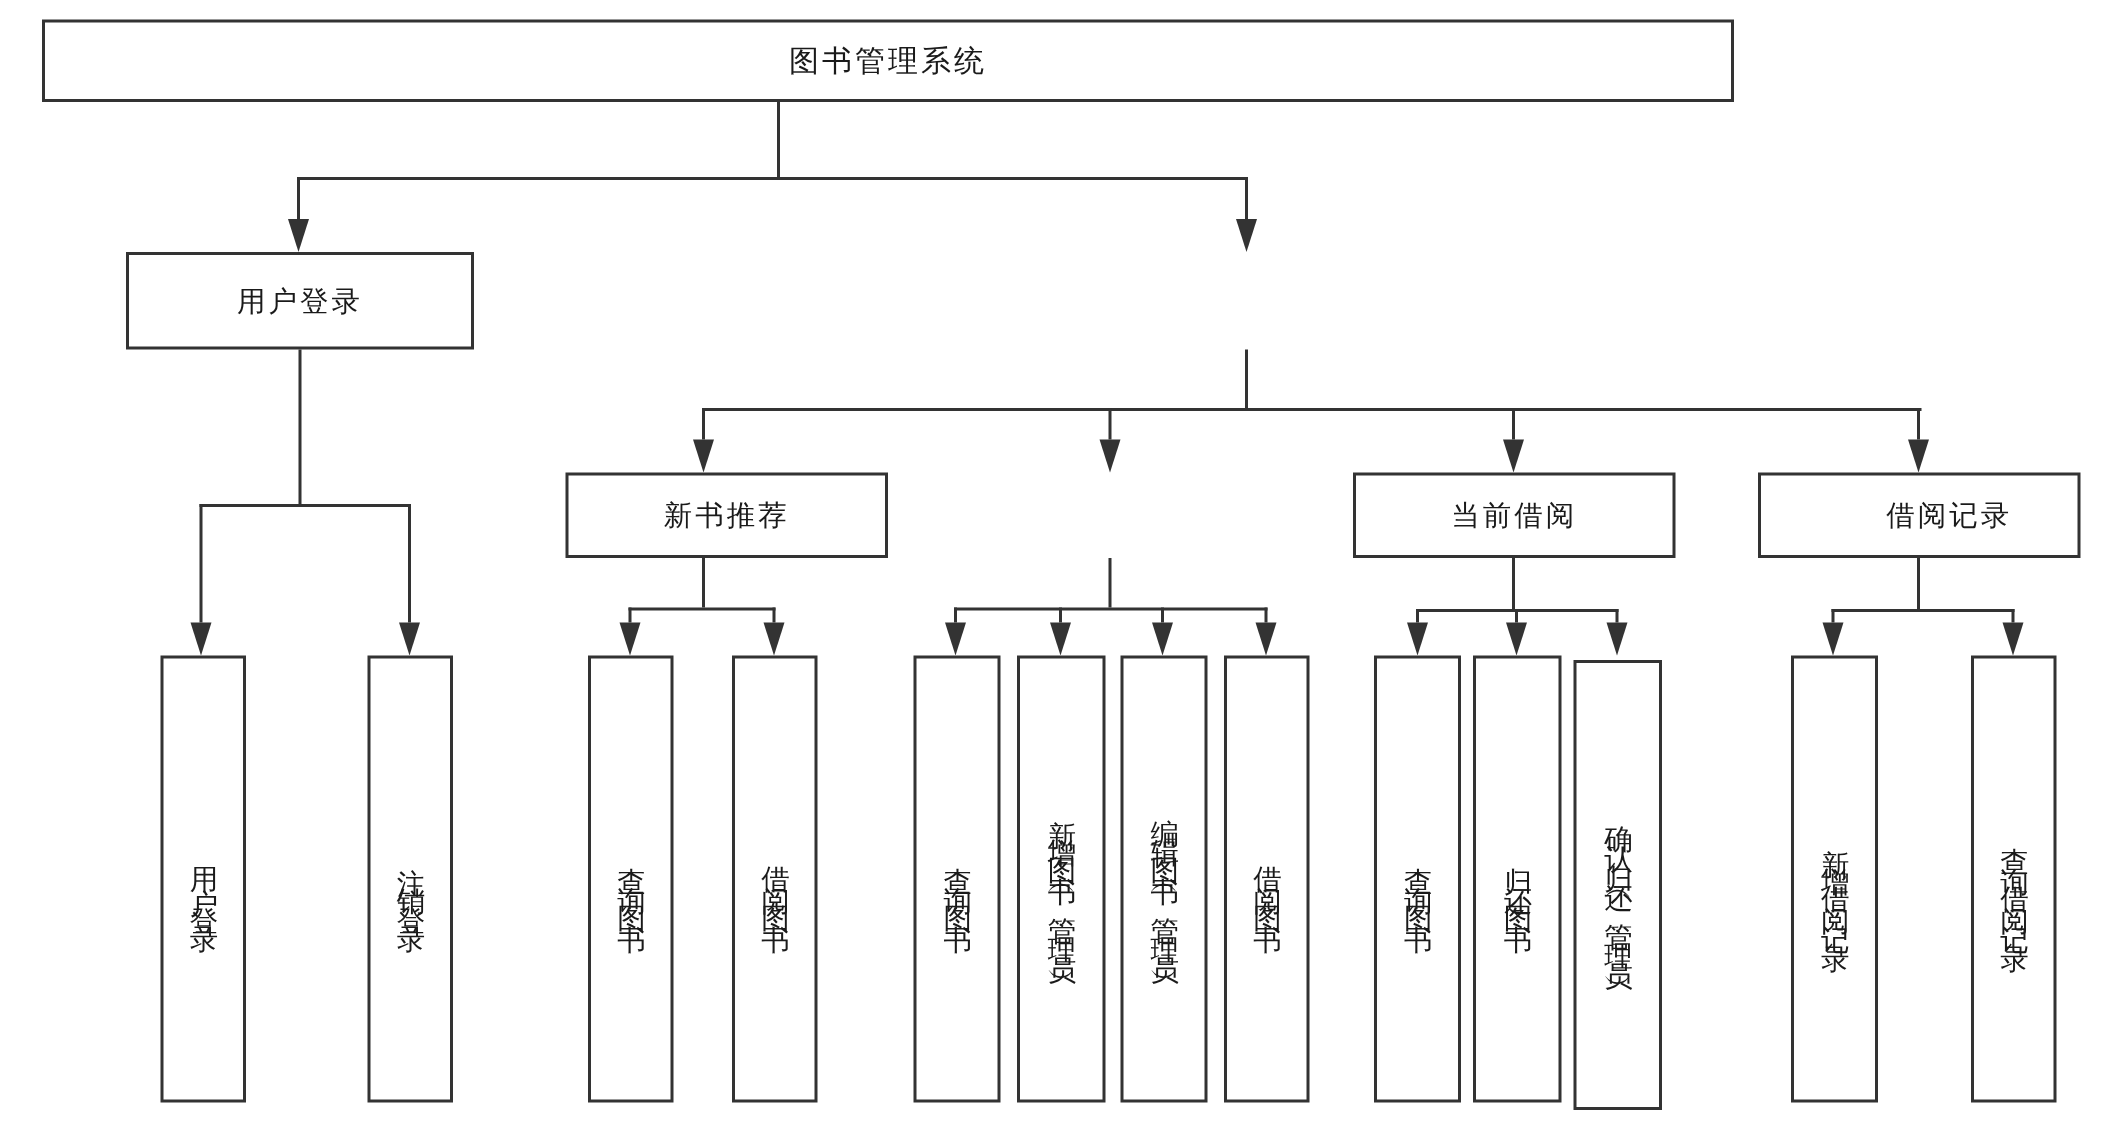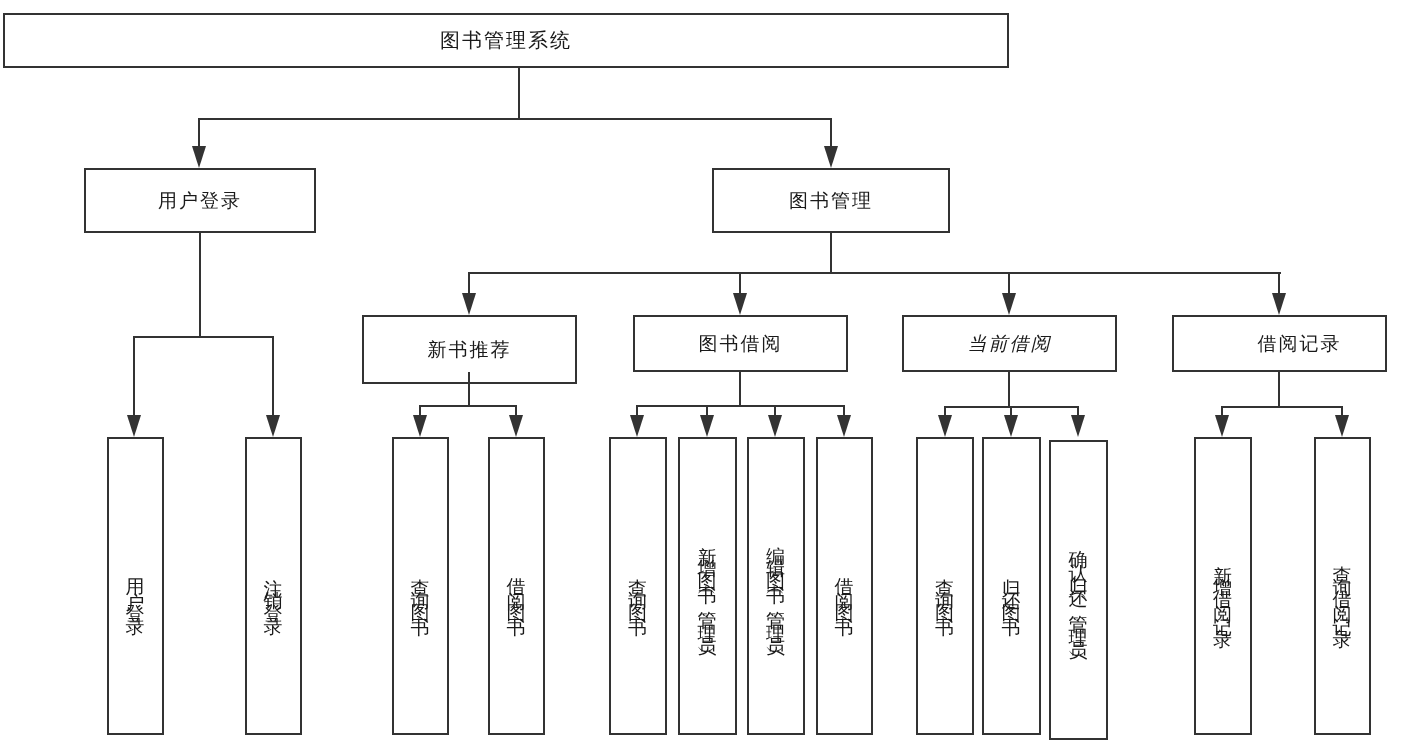--- a/index.html
+++ b/index.html
@@ -50,53 +50,51 @@
     letter-spacing: 1px;
     white-space: nowrap;
     z-index: 5;
   }
 </style>
 </head>
 <body>
 
 <div class="canvas">
 
-  <div class="node root" style="left:3px; top:13px; width:1006px; height:55px;">图书管理系统</div>
+  <div class="node root" style="left:28px; top:13px; width:1128px; height:55px;">图书管理系统</div>
 
   <div class="ln" style="left:518px; top:68px; width:2px; height:50px;"></div>
   <div class="ln" style="left:198px; top:118px; width:634px; height:2px;"></div>
   <div class="ln" style="left:198px; top:118px; width:2px; height:28px;"></div>
   <div class="ah" style="left:192px; top:146px;"></div>
   <div class="ln" style="left:830px; top:118px; width:2px; height:28px;"></div>
   <div class="ah" style="left:824px; top:146px;"></div>
 
   <div class="node" style="left:84px; top:168px; width:232px; height:65px;">用户登录</div>
-  <div class="node" style="left:712px; top:168px; width:238px; height:65px;">图书管理</div>
 
   <div class="ln" style="left:199px; top:233px; width:2px; height:103px;"></div>
   <div class="ln" style="left:133px; top:336px; width:141px; height:2px;"></div>
   <div class="ln" style="left:133px; top:336px; width:2px; height:79px;"></div>
   <div class="ah" style="left:127px; top:415px;"></div>
   <div class="ln" style="left:272px; top:336px; width:2px; height:79px;"></div>
   <div class="ah" style="left:266px; top:415px;"></div>
 
   <div class="ln" style="left:830px; top:233px; width:2px; height:39px;"></div>
   <div class="ln" style="left:468px; top:272px; width:813px; height:2px;"></div>
   <div class="ln" style="left:468px; top:272px; width:2px; height:21px;"></div>
   <div class="ah" style="left:462px; top:293px;"></div>
   <div class="ln" style="left:739px; top:272px; width:2px; height:21px;"></div>
   <div class="ah" style="left:733px; top:293px;"></div>
   <div class="ln" style="left:1008px; top:272px; width:2px; height:21px;"></div>
   <div class="ah" style="left:1002px; top:293px;"></div>
   <div class="ln" style="left:1278px; top:272px; width:2px; height:21px;"></div>
   <div class="ah" style="left:1272px; top:293px;"></div>
 
-  <div class="node" style="left:362px; top:315px; width:215px; height:69px;">新书推荐</div>
-  <div class="node" style="left:633px; top:315px; width:215px; height:57px;">图书借阅</div>
-  <div class="node" style="left:902px; top:315px; width:215px; height:57px;font-style:italic;">当前借阅</div>
+  <div class="node" style="left:377px; top:315px; width:215px; height:57px;">新书推荐</div>
+  <div class="node" style="left:902px; top:315px; width:215px; height:57px;">当前借阅</div>
   <div class="node" style="left:1172px; top:315px; width:215px; height:57px;padding-left:40px;">借阅记录</div>
 
   <div class="ln" style="left:468px; top:372px; width:2px; height:33px;"></div>
   <div class="ln" style="left:419px; top:405px; width:98px; height:2px;"></div>
   <div class="ln" style="left:419px; top:405px; width:2px; height:10px;"></div>
   <div class="ah" style="left:413px; top:415px;"></div>
   <div class="ln" style="left:515px; top:405px; width:2px; height:10px;"></div>
   <div class="ah" style="left:509px; top:415px;"></div>
 
   <div class="ln" style="left:739px; top:372px; width:2px; height:33px;"></div>

